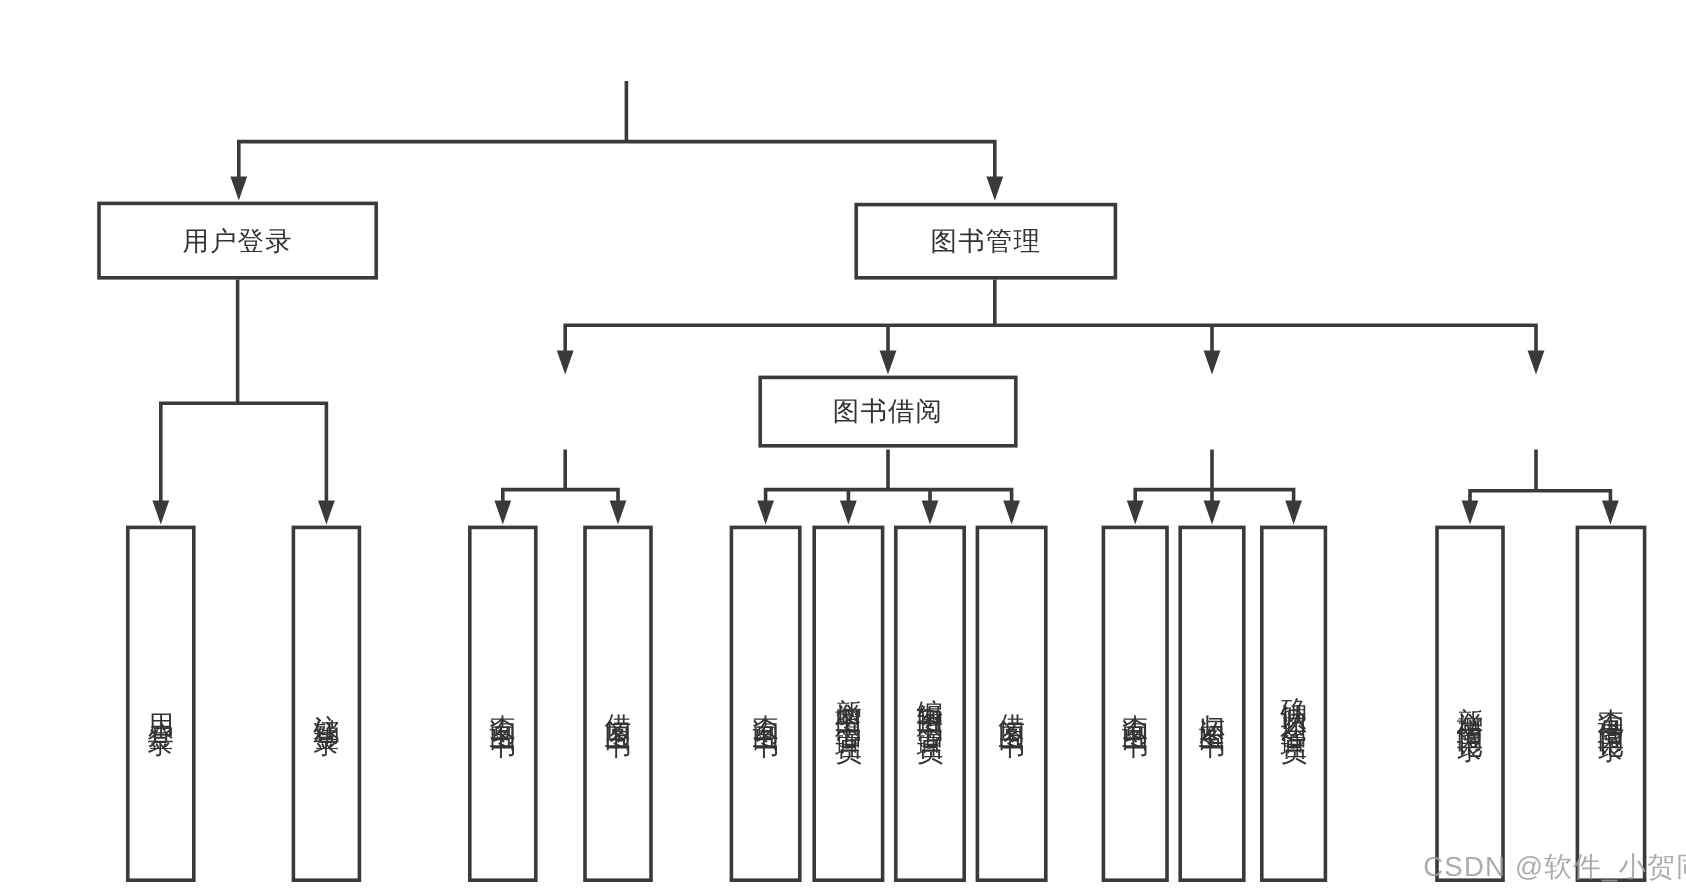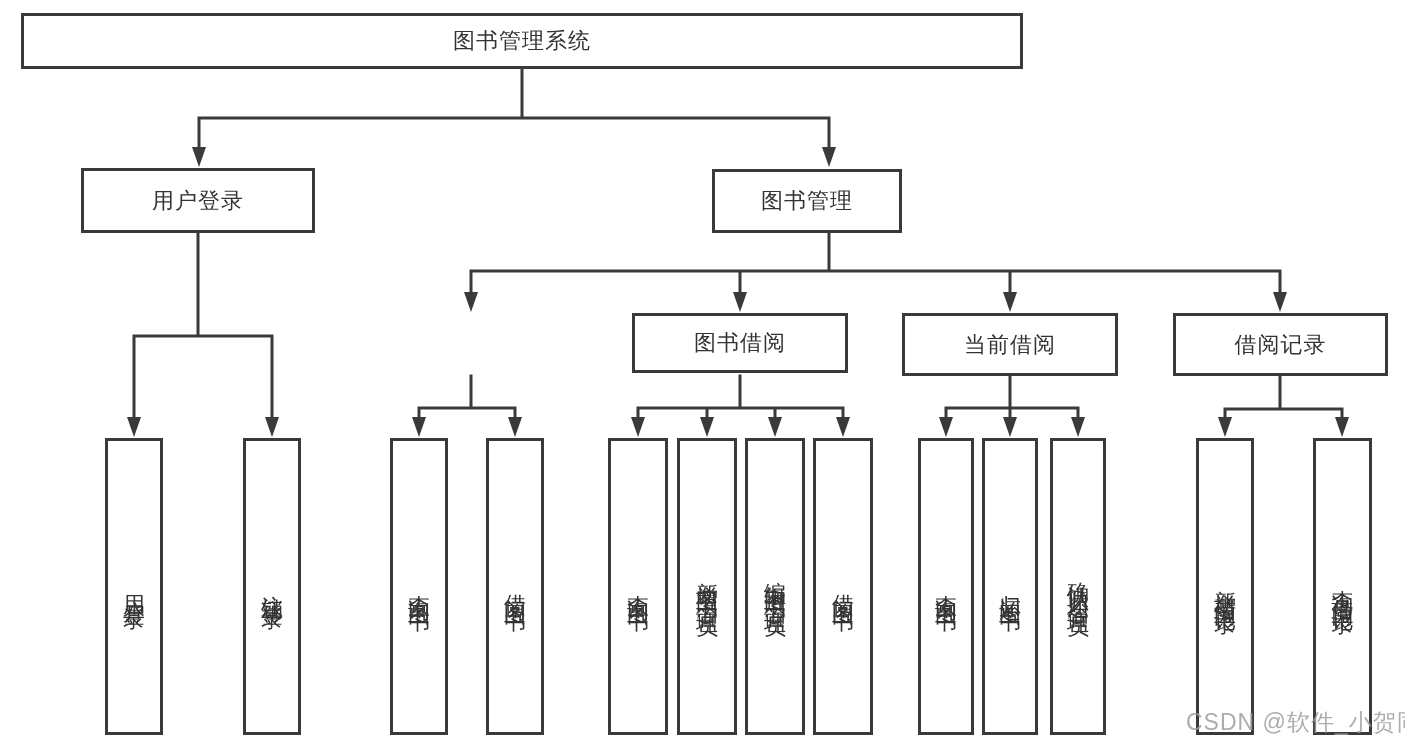--- a/index.html
+++ b/index.html
@@ -73,39 +73,30 @@
     <path d="M1010 376 V408 M946 408 H1078 M946 408 V420 M1010 408 V420 M1078 408 V420"></path>
     <polygon points="939,417 953,417 946,437" fill="#3a3a3a" stroke="none"></polygon>
     <polygon points="1003,417 1017,417 1010,437" fill="#3a3a3a" stroke="none"></polygon>
     <polygon points="1071,417 1085,417 1078,437" fill="#3a3a3a" stroke="none"></polygon>
 
     <path d="M1280 376 V409 M1225 409 H1342 M1225 409 V420 M1342 409 V420"></path>
     <polygon points="1218,417 1232,417 1225,437" fill="#3a3a3a" stroke="none"></polygon>
     <polygon points="1335,417 1349,417 1342,437" fill="#3a3a3a" stroke="none"></polygon>
   </svg>
 
-  <div class="hbox" style="left:21px;top:13px;width:1002px;height:56px">
-    <span>图书管理系统</span>
-  </div>
 
   <div class="hbox" style="left:81px;top:168px;width:234px;height:65px">
     <span>用户登录</span>
   </div>
-  <div class="hbox" style="left:712px;top:169px;width:190px;height:64px">
+  <div class="hbox" style="left:712px;top:169px;width:219px;height:64px">
     <span>图书管理</span>
   </div>
 
   <div class="hbox" style="left:632px;top:313px;width:216px;height:60px">
     <span>图书借阅</span>
-  </div>
-  <div class="hbox" style="left:902px;top:313px;width:216px;height:63px">
-    <span>当前借阅</span>
-  </div>
-  <div class="hbox" style="left:1173px;top:313px;width:215px;height:63px">
-    <span>借阅记录</span>
   </div>
 
   <div class="vbox" style="left:105px;width:58px">
     <span class="vtext">用户登录</span>
   </div>
   <div class="vbox" style="left:243px;width:58px">
     <span class="vtext">注销登录</span>
   </div>
 
   <div class="vbox" style="left:390px;width:58px">

